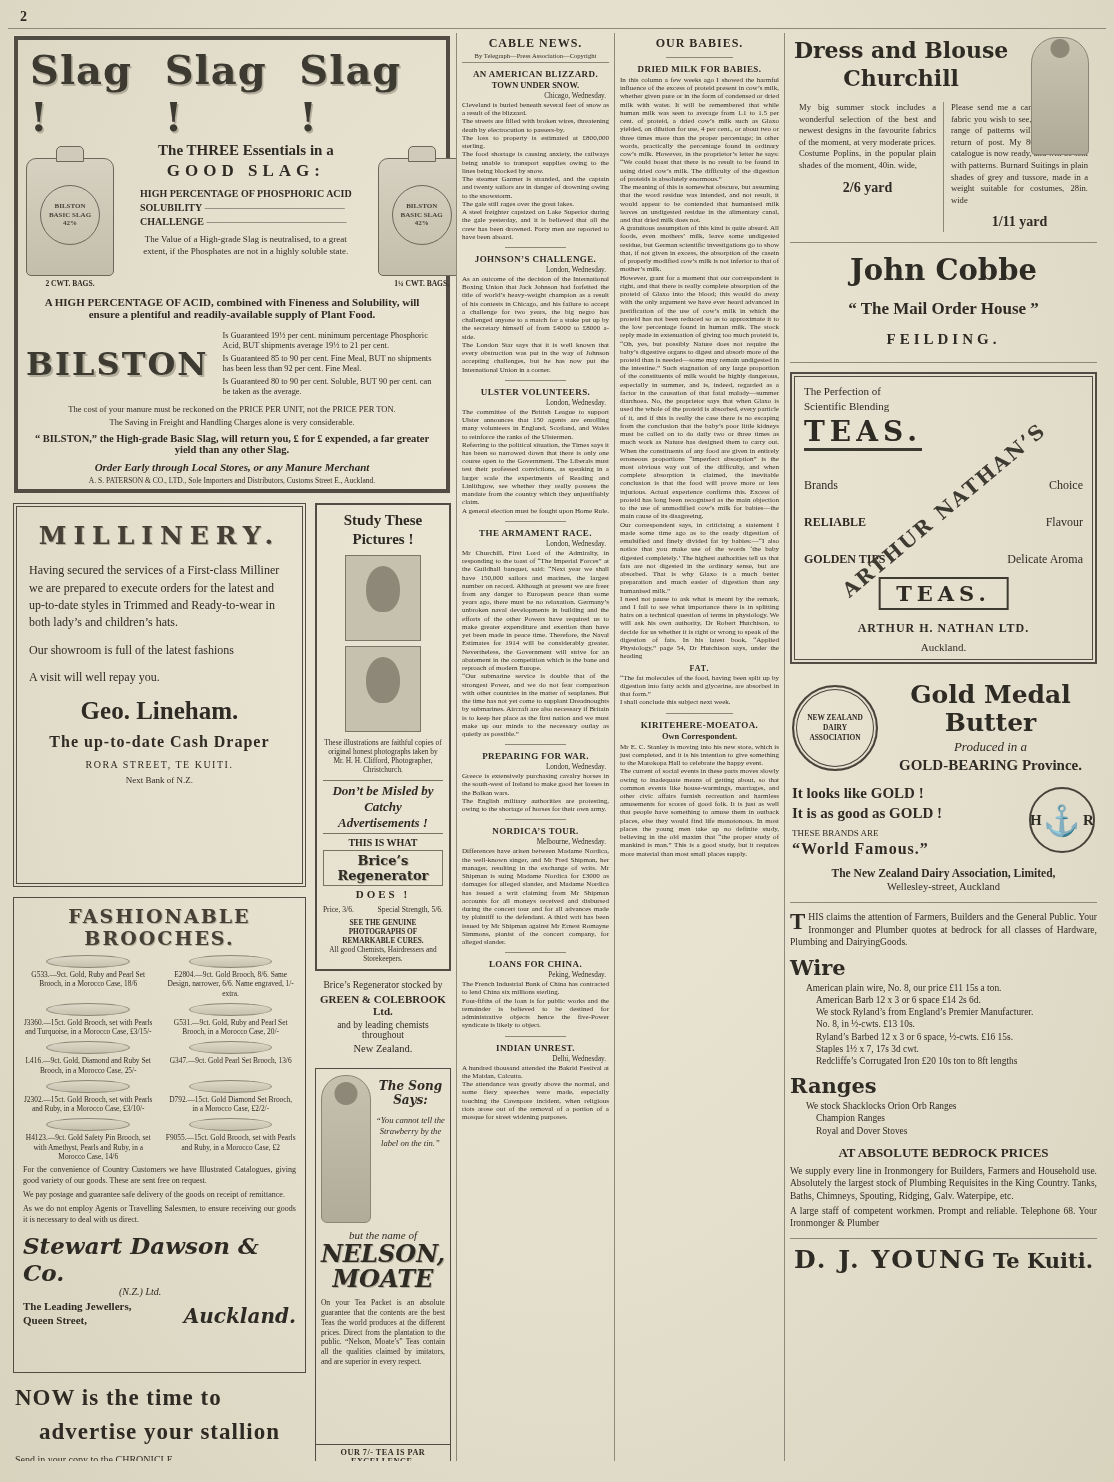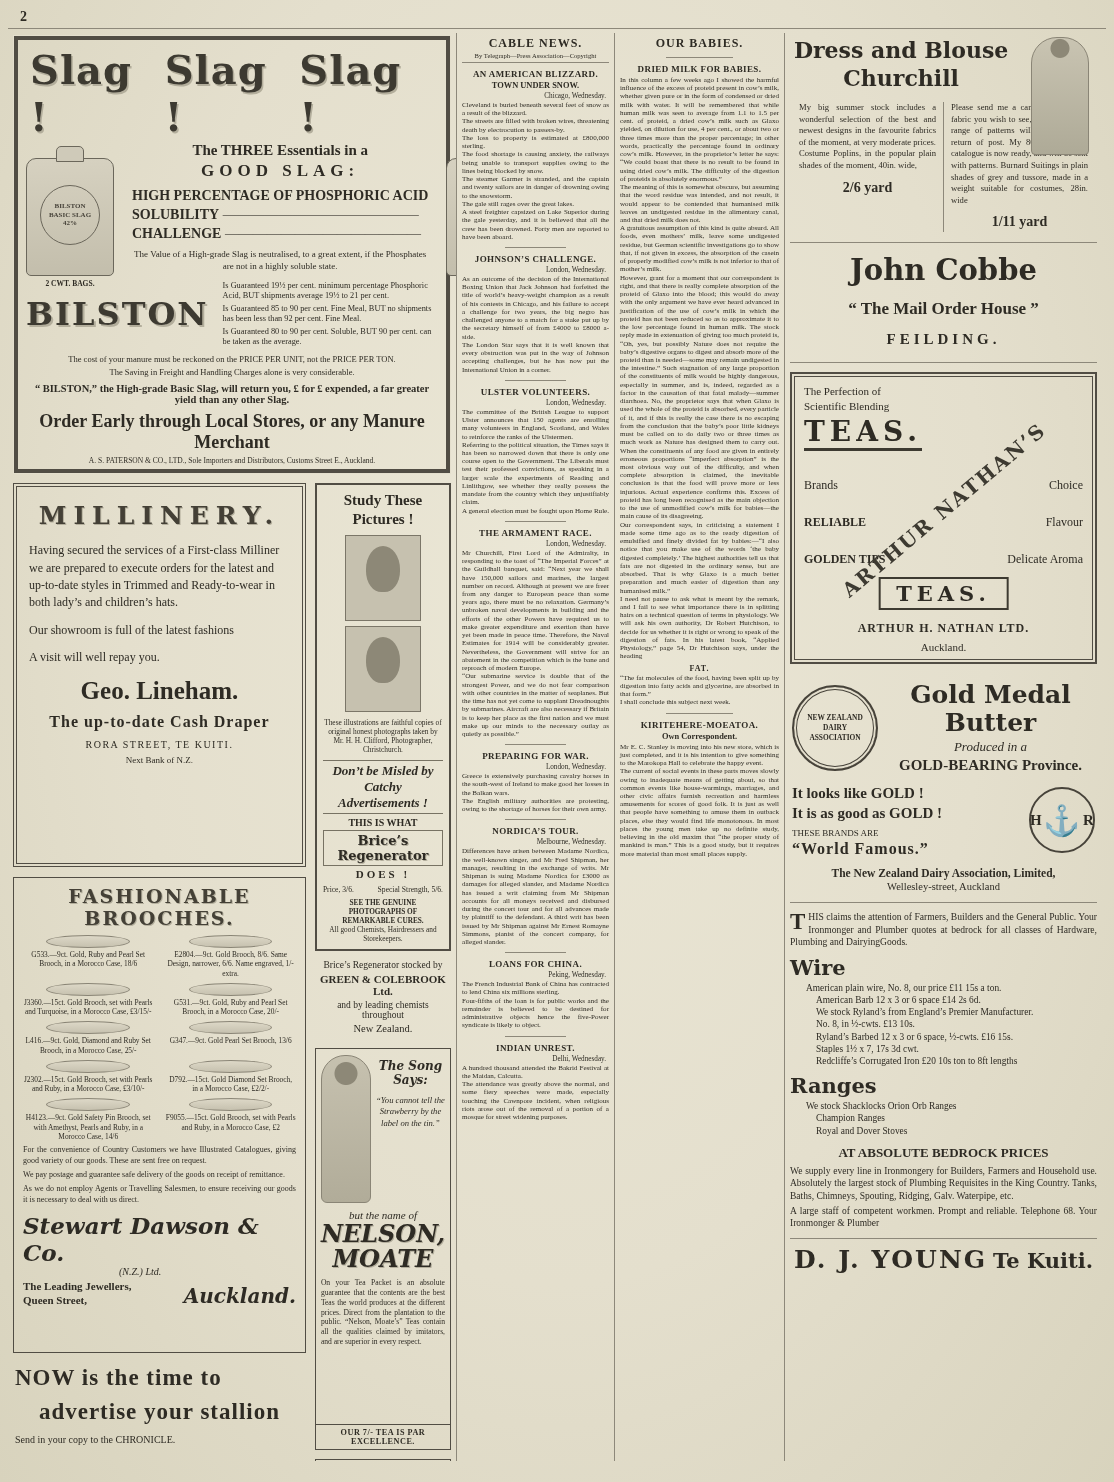--- a/index.html
+++ b/index.html
@@ -26,30 +26,30 @@
   .slag-head{ display:flex; justify-content:space-between; padding:0 4px; }
   .slag-word{ font-family:"DejaVu Serif",serif; font-size:40px; font-weight:bold; color:#3d3a31; text-shadow:1.5px 1.5px 0 #b3ae9c; letter-spacing:1px; }
   .slag-mid{ display:flex; gap:10px; margin-top:2px; }
   .sack{ width:88px; height:118px; margin-top:16px; background:linear-gradient(#d6d1c0,#c3beac); border:1px solid #6b675b; border-radius:10px 10px 5px 5px; position:relative; flex:none; }
   .sack::before{ content:""; position:absolute; top:-13px; left:50%; transform:translateX(-50%); width:26px; height:14px; background:#cfcab9; border:1px solid #6b675b; border-radius:5px 5px 0 0; }
   .sack-label{ position:absolute; top:26px; left:50%; transform:translateX(-50%); width:60px; height:60px; border:1px solid #6b675b; border-radius:50%; display:flex; align-items:center; justify-content:center; text-align:center; font-size:7px; font-weight:bold; color:#47433a; padding:5px; line-height:1.25; }
   .sack-caption{ position:absolute; bottom:-13px; width:100%; text-align:center; font-size:7.5px; font-weight:bold; }
   .slag-center{ flex:1; text-align:center; }
   .ess-title{ font-size:15px; font-weight:bold; }
   .ess-title2{ font-size:17px; font-weight:bold; letter-spacing:5px; margin:2px 0 7px; }
-  .ess-line{ font-size:14px; font-weight:bold; text-align:left; margin:3px 8px; white-space:nowrap; overflow:hidden; }
+  .ess-line{ font-size:10px; font-weight:bold; text-align:left; margin:3px 16px; white-space:nowrap; overflow:hidden; }
   .dashline::after{ content:" ——————————————"; font-weight:normal; color:#55514a; }
   .value-note{ font-size:9px; line-height:1.3; margin:7px 10px 0; }
   .acid-line{ font-size:11px; font-weight:bold; text-align:center; margin:20px 2px 8px; }
   .bilston-row{ display:flex; align-items:center; gap:14px; margin:2px 0 4px; }
   .bilston-name{ font-family:"DejaVu Serif",serif; font-size:32px; font-weight:bold; letter-spacing:2px; color:#3d3a31; text-shadow:2px 2px 0 #b3ae9c; flex:none; }
   .guarantees p{ font-size:8.3px; line-height:1.25; margin:2.5px 0; }
   .cost-note,.saving-note{ font-size:8.5px; text-align:center; margin:3px 0; }
   .slogan{ font-size:10.5px; font-weight:bold; text-align:center; margin:6px 2px; }
-  .order-line{ font-size:18px; font-weight:bold; text-align:center; margin:5px 0 3px; }
+  .order-line{ font-size:11px; font-weight:bold; text-align:center; margin:5px 0 3px;font-style:italic; }
   .importer{ font-size:7.5px; text-align:center; }
   
   .sub-row{ display:flex; gap:9px; }
   .col-a1{ width:304px; }
   .col-a2{ flex:1; }
   
   .millinery{ border:4px double #514d44; padding:10px 12px; margin-bottom:10px; height:384px; }
   .mill-title{ font-family:"DejaVu Serif",serif; font-size:25px; font-weight:bold; letter-spacing:7px; text-align:center; color:#444036; text-shadow:1px 1px 0 #b3ae9c; margin:4px 0 12px; }
   .mill-body p{ font-size:12px; line-height:1.45; margin-bottom:10px; }
   .mill-name{ font-size:25px; font-weight:bold; text-align:center; margin:10px 0 8px; }
@@ -203,20 +203,21 @@
             <div class="ess-line">HIGH PERCENTAGE OF PHOSPHORIC ACID</div>
             <div class="ess-line dashline">SOLUBILITY</div>
             <div class="ess-line dashline">CHALLENGE</div>
             <p class="value-note">The Value of a High-grade Slag is neutralised, to a great extent, if the Phosphates are not in a highly soluble state.</p>
           </div>
           <div class="sack">
             <div class="sack-label">BILSTON BASIC SLAG 42%</div>
             <div class="sack-caption">1¼ CWT. BAGS.</div>
           </div>
         </div>
+        <p class="acid-line">A HIGH PERCENTAGE OF ACID, combined with Fineness and Solubility, will ensure a plentiful and readily-available supply of Plant Food.</p>
         <div class="bilston-row">
           <div class="bilston-name">BILSTON</div>
           <div class="guarantees">
             <p>Is Guaranteed 19½ per cent. minimum percentage Phosphoric Acid, BUT shipments average 19½ to 21 per cent.</p>
             <p>Is Guaranteed 85 to 90 per cent. Fine Meal, BUT no shipments has been less than 92 per cent. Fine Meal.</p>
             <p>Is Guaranteed 80 to 90 per cent. Soluble, BUT 90 per cent. can be taken as the average.</p>
           </div>
         </div>
         <p class="cost-note">The cost of your manure must be reckoned on the PRICE PER UNIT, not the PRICE PER TON.</p>
         <p class="saving-note">The Saving in Freight and Handling Charges alone is very considerable.</p>

